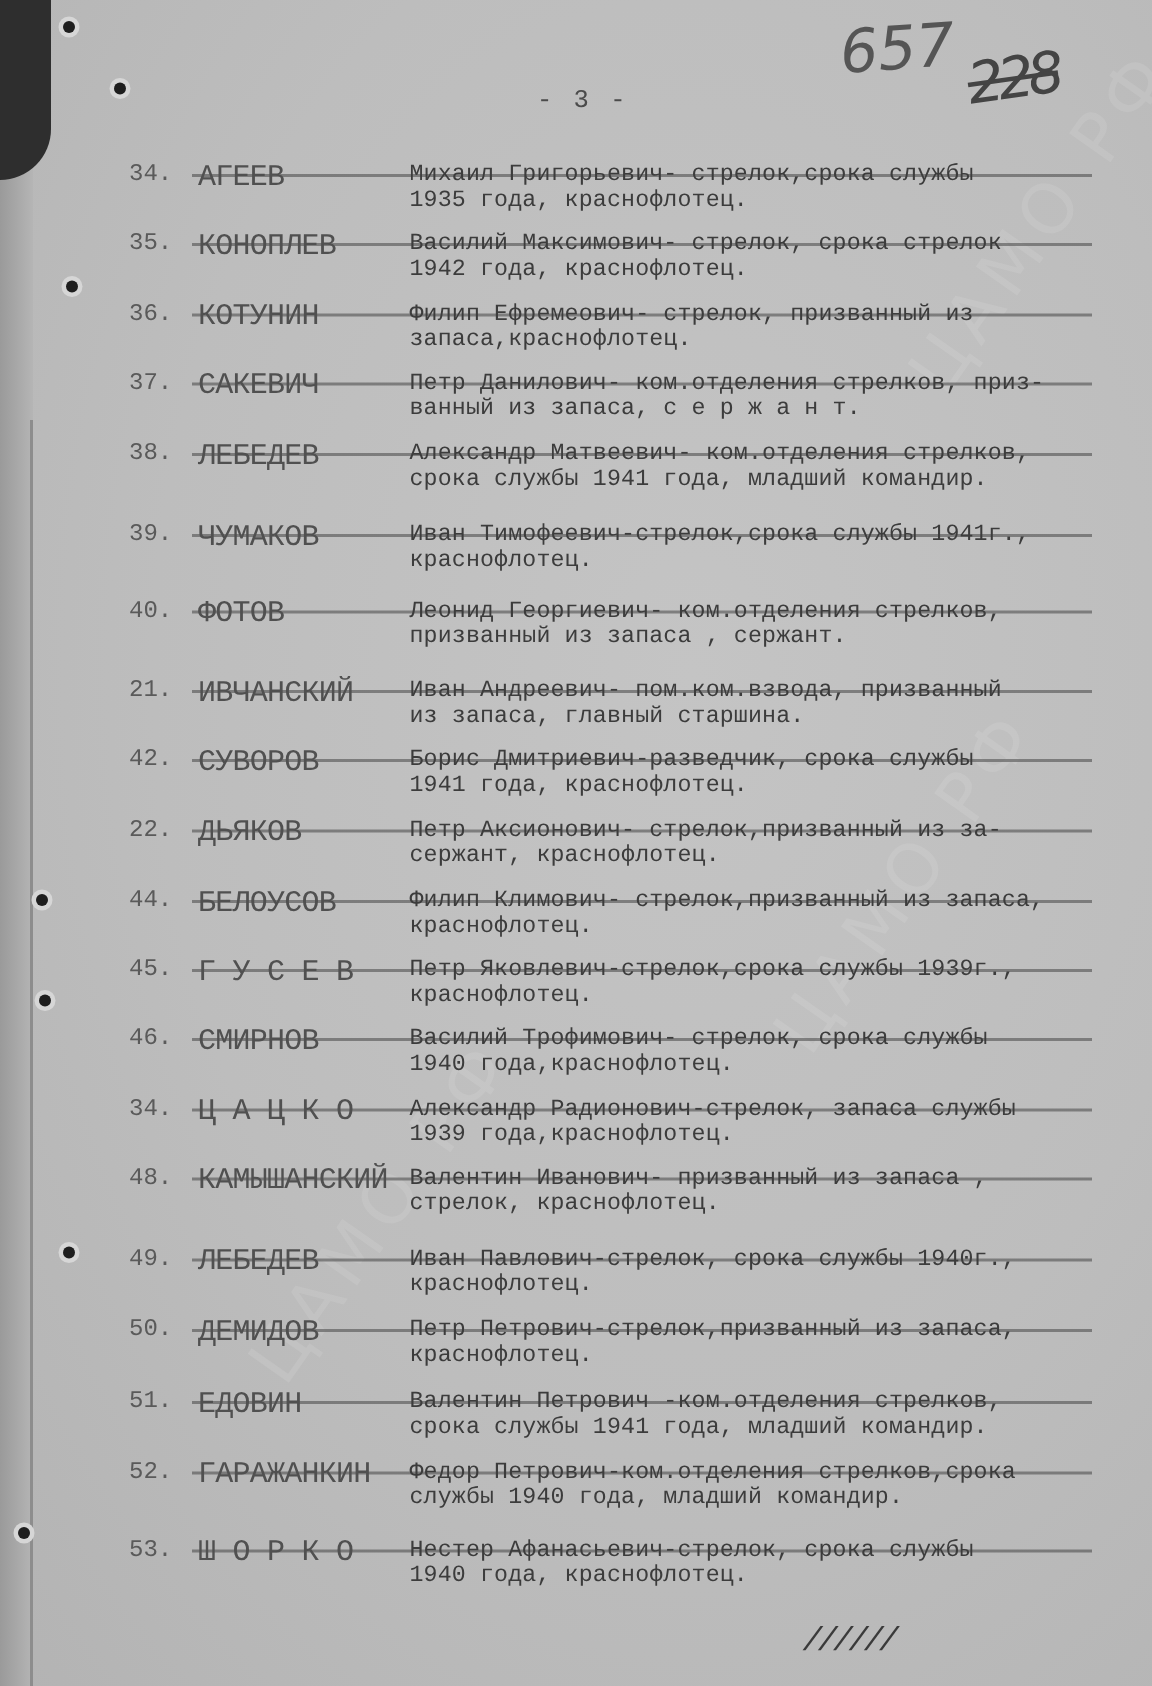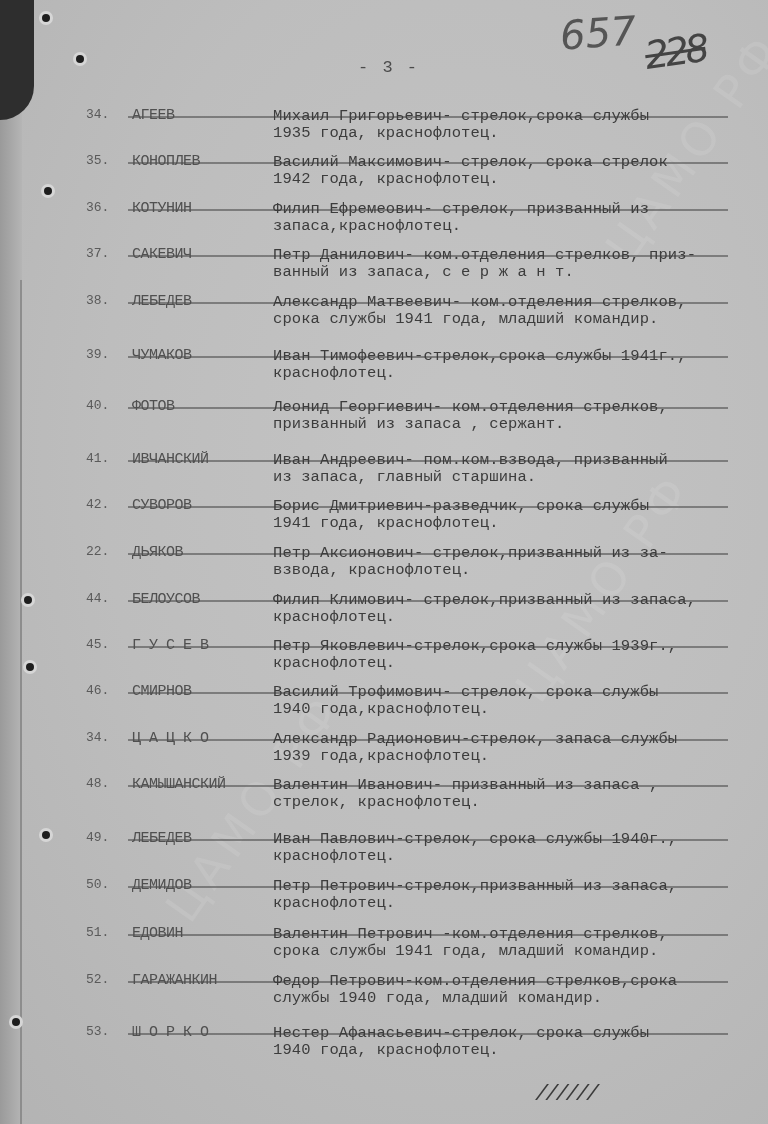--- a/index.html
+++ b/index.html
@@ -38,24 +38,24 @@
     font-family: "DejaVu Sans", sans-serif; font-style: italic; transform: rotate(-4deg);
   }
   .archive-scribble {
     position: absolute; left: 645px; top: 30px; font-size: 38px; color: #444;
     font-family: "DejaVu Sans", sans-serif; font-style: italic; transform: rotate(-8deg);
     text-decoration: line-through; letter-spacing: -4px;
   }
   .entries { position: absolute; left: 0; top: 0; width: 768px; }
   .entry { position: absolute; left: 0; width: 768px; }
   .entry .num {
-    position: absolute; left: 86px; top: 0; font-size: 13px; color: #5a5a5a;
+    position: absolute; left: 86px; top: 0; font-size: 16px; color: #5a5a5a;
   }
   .entry .surname {
-    position: absolute; left: 132px; top: 0; font-size: 15px; color: #505050;
+    position: absolute; left: 132px; top: 0; font-size: 20px; color: #505050;
     letter-spacing: -0.5px;
   }
   .entry .strike {
     position: absolute; left: 128px; top: 9px; width: 600px; height: 2px;
     background: rgba(70,70,70,0.55);
   }
   .entry .line1, .entry .line2 {
     position: absolute; left: 273px; font-size: 15.5px; color: #3c3c3c;
     white-space: nowrap; letter-spacing: 0.1px; text-align: right;
   }
@@ -141,38 +141,38 @@
     </div>
     <div class="entry" style="top:398px;">
       <div class="strike"></div>
       <span class="num">40.</span>
       <span class="surname">ФОТОВ</span>
       <span class="line1">Леонид Георгиевич- ком.отделения стрелков,</span>
       <span class="line2">призванный из запаса , сержант.</span>
     </div>
     <div class="entry" style="top:451px;">
       <div class="strike"></div>
-      <span class="num">41.</span>
+      <span class="num">21.</span>
       <span class="surname">ИВЧАНСКИЙ</span>
       <span class="line1">Иван Андреевич- пом.ком.взвода, призванный</span>
       <span class="line2">из запаса, главный старшина.</span>
     </div>
     <div class="entry" style="top:497px;">
       <div class="strike"></div>
       <span class="num">42.</span>
       <span class="surname">СУВОРОВ</span>
       <span class="line1">Борис Дмитриевич-разведчик, срока службы</span>
       <span class="line2">1941 года, краснофлотец.</span>
     </div>
     <div class="entry" style="top:544px;">
       <div class="strike"></div>
       <span class="num">22.</span>
       <span class="surname">ДЬЯКОВ</span>
       <span class="line1">Петр Аксионович- стрелок,призванный из за-</span>
-      <span class="line2">взвода, краснофлотец.</span>
+      <span class="line2">сержант, краснофлотец.</span>
     </div>
     <div class="entry" style="top:591px;">
       <div class="strike"></div>
       <span class="num">44.</span>
       <span class="surname">БЕЛОУСОВ</span>
       <span class="line1">Филип Климович- стрелок,призванный из запаса,</span>
       <span class="line2">краснофлотец.</span>
     </div>
     <div class="entry" style="top:637px;">
       <div class="strike"></div>

